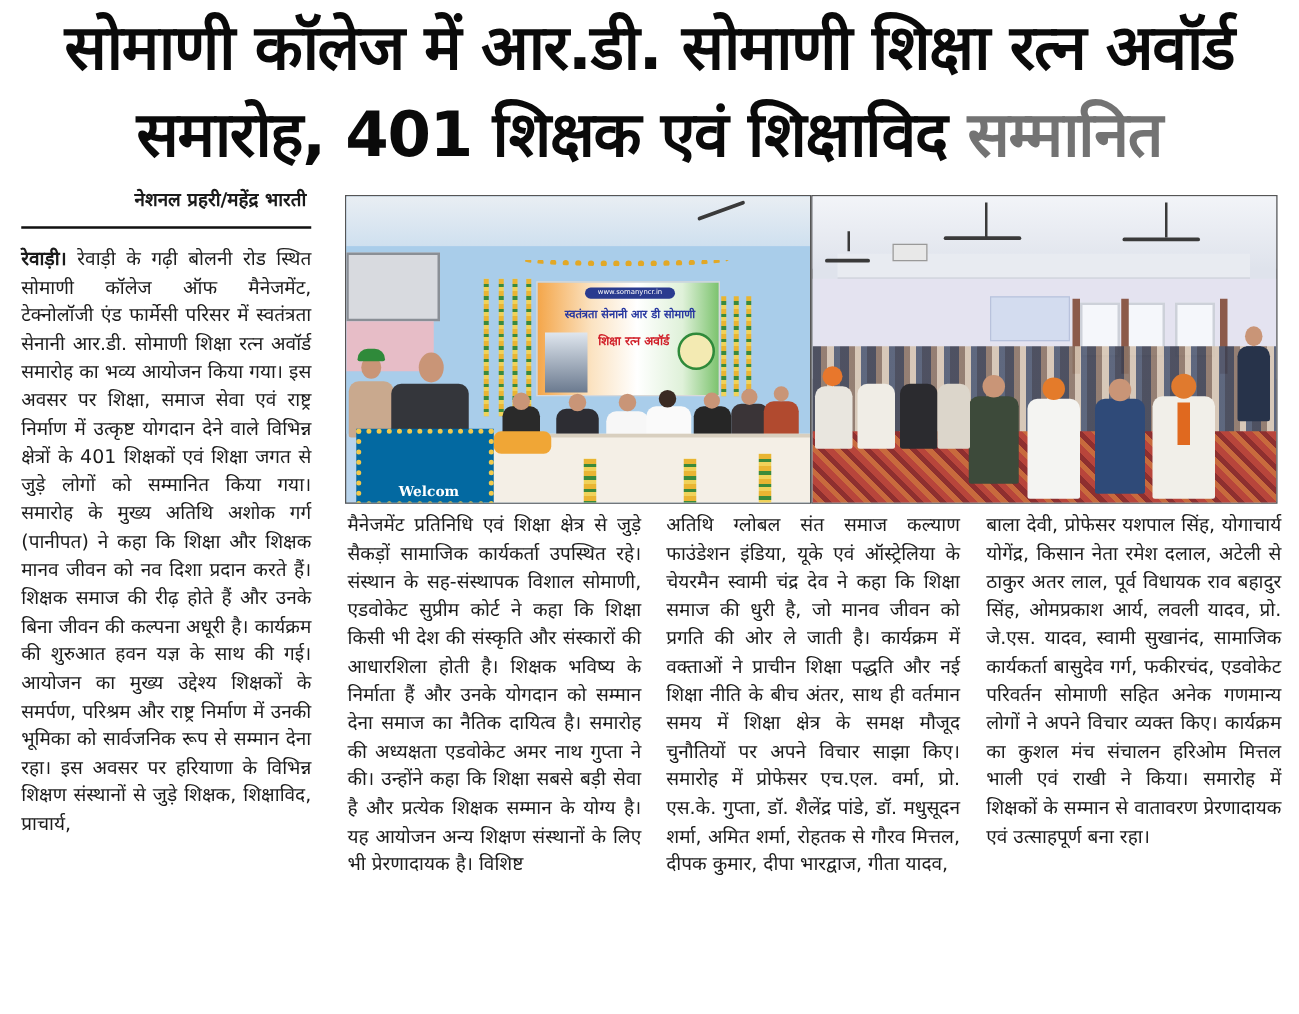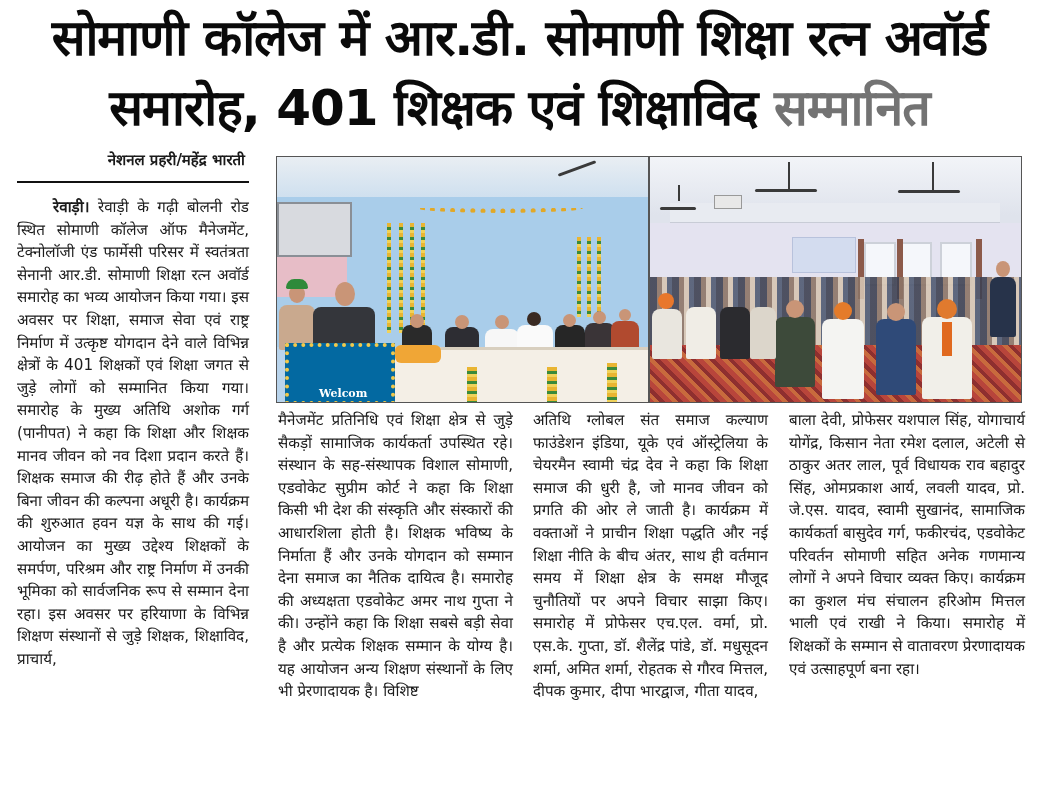--- a/index.html
+++ b/index.html
@@ -26,21 +26,21 @@
 
   .col {
     position: absolute; font-size: 15.2px; line-height: 22.6px;
     text-align: justify; text-align-last: left; color: #1b1b1b;
   }
   .col p { text-indent: 0; }
   .col1 { left: 17px; top: 196px; width: 232px; }
   .col2 { left: 278px; top: 409px; width: 235px; }
   .col3 { left: 533px; top: 409px; width: 235px; }
   .col4 { left: 789px; top: 409px; width: 236px; }
-  .lead-word { font-weight: bold; margin-left: 36px; }
+  .lead-word { font-weight: bold; }
 
   .photo {
     position: absolute; top: 156px; height: 247px; overflow: hidden;
     border: 1px solid #555;
   }
   .photo-left { left: 276px; width: 373px; background: #b9d4ec; }
   .photo-right { left: 649px; width: 373px; background: #dfe3ec; }
 
   
   .pl-ceiling { position:absolute; left:0; top:0; width:100%; height:40px; background:linear-gradient(#e9eef3,#cfe0ef); }
@@ -96,20 +96,27 @@
   <div class="fan" style="left:280px;top:10px;width:40px;transform:rotate(-20deg);"></div>
   <div class="garland-h"></div>
   <div class="garland" style="left:110px;top:66px;height:110px;"></div>
   <div class="garland" style="left:122px;top:66px;height:110px;"></div>
   <div class="garland" style="left:133px;top:66px;height:110px;"></div>
   <div class="garland" style="left:144px;top:66px;height:110px;"></div>
   <div class="garland" style="left:300px;top:80px;height:80px;"></div>
   <div class="garland" style="left:310px;top:80px;height:80px;"></div>
   <div class="garland" style="left:320px;top:80px;height:80px;"></div>
 
+  <div class="pl-banner">
+    <div class="pl-banner-url">www.somanyncr.in</div>
+    <div class="pl-banner-t1">स्वतंत्रता सेनानी आर डी सोमाणी</div>
+    <div class="pl-banner-photo"></div>
+    <div class="pl-banner-t2">शिक्षा रत्न अवॉर्ड</div>
+    <div class="pl-banner-logo"></div>
+  </div>
 
   <div class="person" style="left:125px;top:168px;width:30px;height:30px;background:#2a2a2a;"></div>
   <div class="head" style="left:133px;top:157px;width:14px;height:14px;"></div>
   <div class="person" style="left:168px;top:170px;width:34px;height:30px;background:#2d2d33;"></div>
   <div class="head" style="left:178px;top:158px;width:14px;height:14px;"></div>
   <div class="person" style="left:208px;top:172px;width:34px;height:28px;background:#f7f7f7;"></div>
   <div class="head" style="left:218px;top:158px;width:14px;height:14px;"></div>
   <div class="person" style="left:240px;top:168px;width:36px;height:30px;background:#fafafa;"></div>
   <div class="head" style="left:250px;top:155px;width:14px;height:14px;background:#3a2a22;"></div>
   <div class="person" style="left:278px;top:168px;width:30px;height:30px;background:#262626;"></div>

